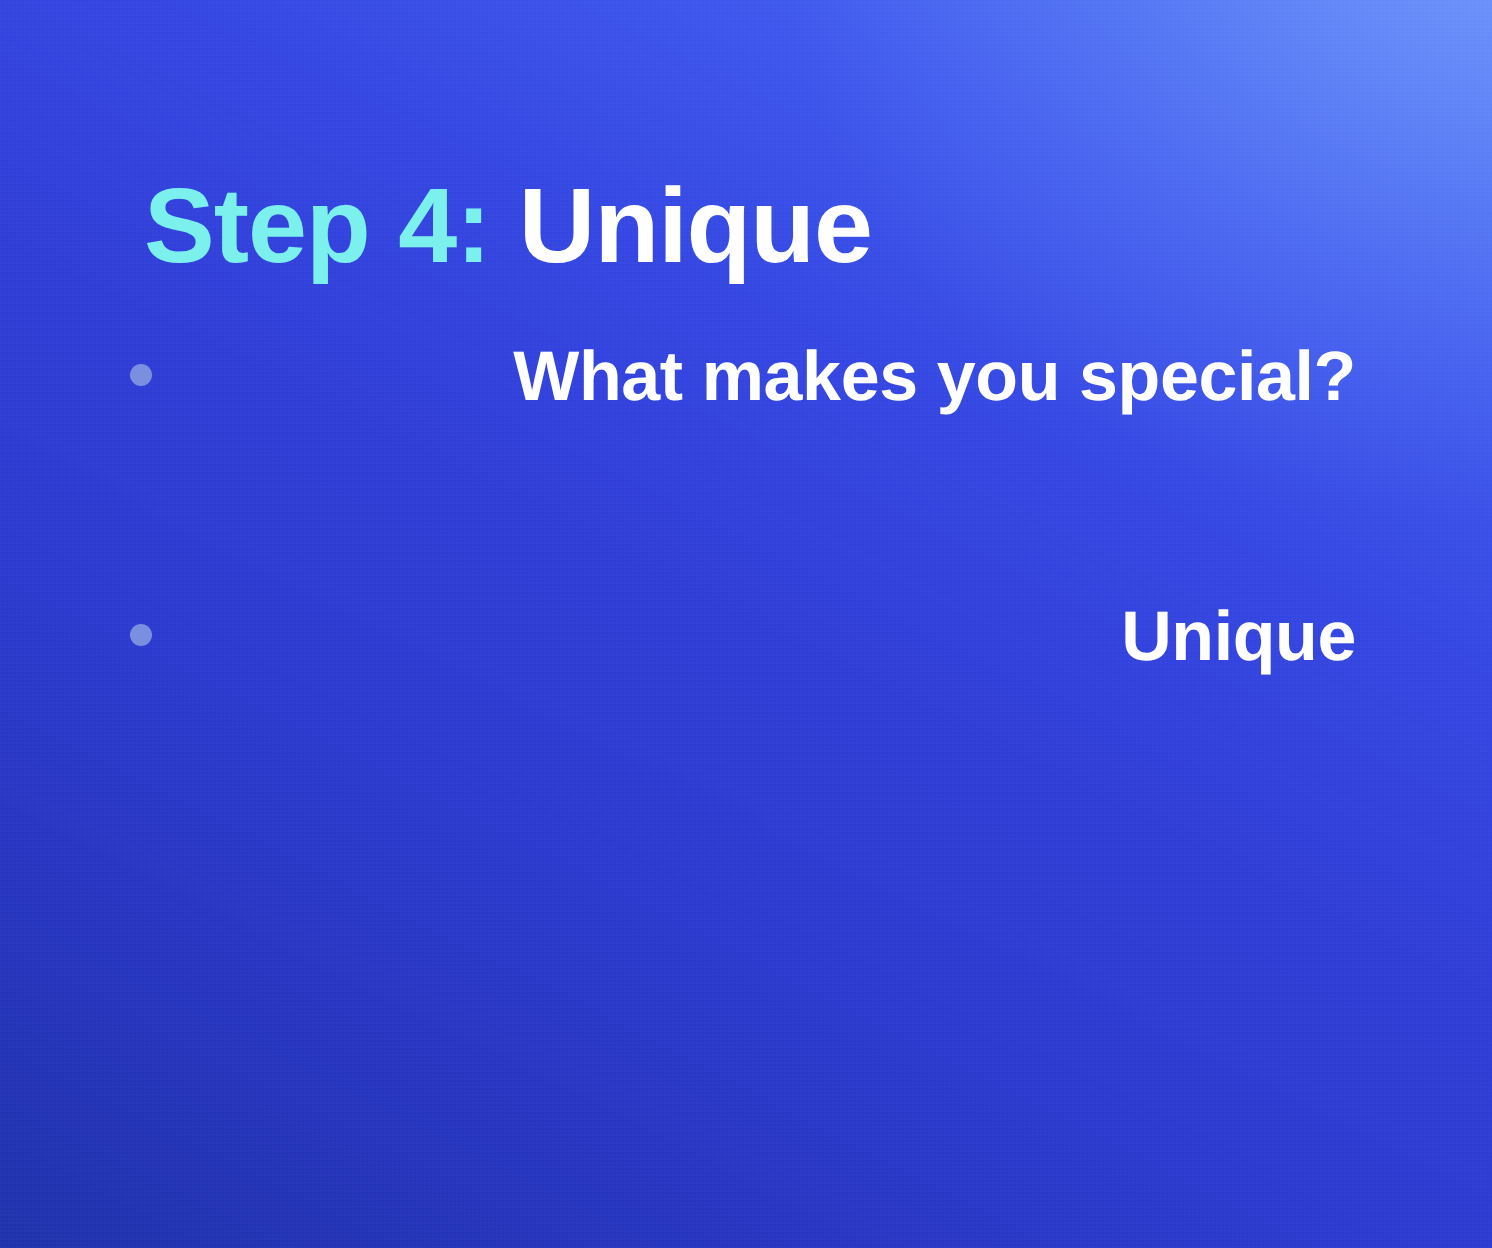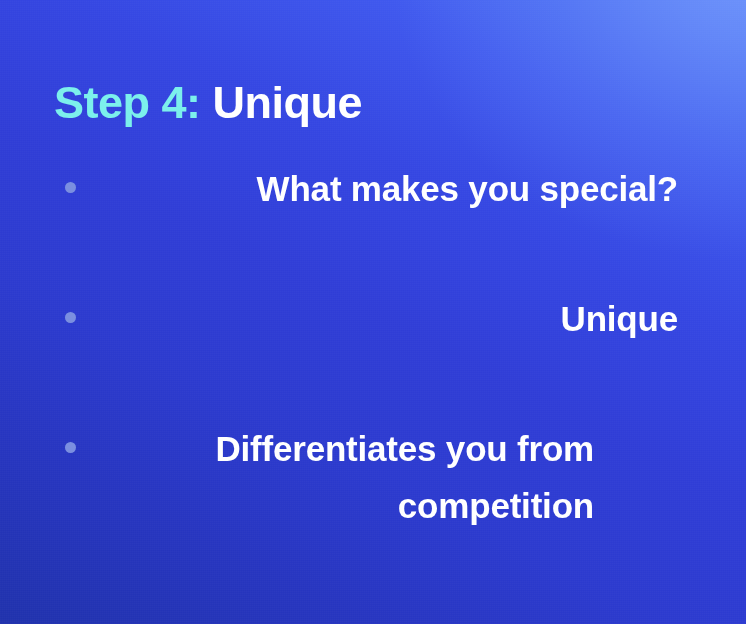--- a/index.html
+++ b/index.html
@@ -57,23 +57,23 @@
 
   .content {
     position: relative;
     z-index: 2;
     width: 100%;
     height: 100%;
   }
 
   .slide-title {
     position: absolute;
-    left: 54px;
+    left: 72px;
     top: 48px;
-    font-size: 45px;
+    font-size: 53px;
     font-weight: bold;
     line-height: 1.12;
     letter-spacing: -0.5px;
     white-space: nowrap;
   }
   .title-accent {
     color: #7cf0ec;
   }
   .title-main {
     color: #ffffff;
@@ -138,21 +138,17 @@
       <li class="bullet-item">
         <span class="bullet-dot"></span>
         <span class="bullet-text">What makes you special?</span>
       </li>
 
       <li class="bullet-item">
         <span class="bullet-dot"></span>
         <span class="bullet-text">Unique</span>
       </li>
 
-      <li class="bullet-item bullet-item--wrap">
-        <span class="bullet-dot"></span>
-        <span class="bullet-text">Differentiates you from competition</span>
-      </li>
 
     </ul>
 
   </div>
 </div>
 
 </body></html>

